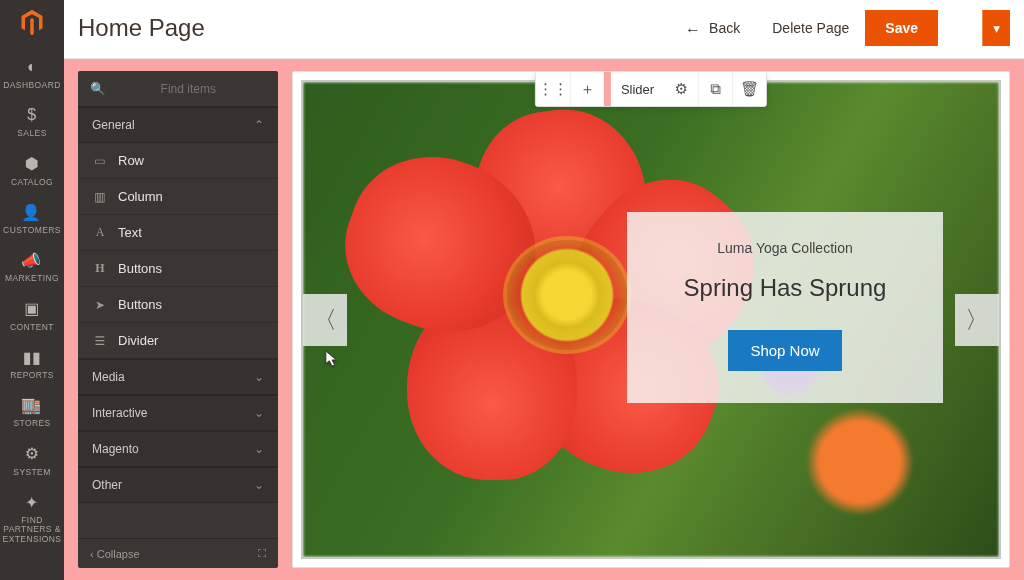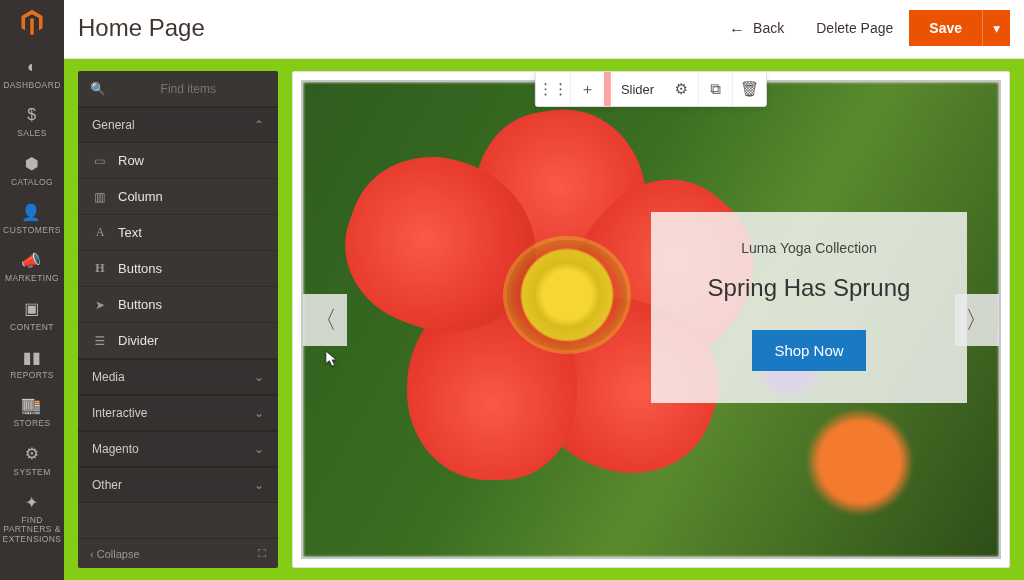--- a/index.html
+++ b/index.html
@@ -7,27 +7,27 @@
 .app { display: flex; height: 100%; }
 
 
 .admin-nav { width: 64px; background: #373330; display: flex; flex-direction: column; align-items: center; padding-top: 6px; color: #ccc; font-size: 8.5px; letter-spacing: .4px; }
 .admin-nav .logo { width: 32px; height: 32px; margin-bottom: 12px; display: flex; align-items: center; justify-content: center; }
 .admin-nav .nav-item { display: flex; flex-direction: column; align-items: center; gap: 4px; padding: 7px 2px 8px; width: 100%; text-align: center; cursor: pointer; color: #a8a49e; }
 .admin-nav .nav-item .ic { width: 20px; height: 20px; display:flex; align-items:center; justify-content:center; font-size: 16px; color: #b8b4ae;}
 .admin-nav .nav-item span.lbl { text-transform: uppercase; line-height: 1.1; }
 
 
-.main { flex: 1; display: flex; flex-direction: column; background: #84cc16; }
+.main { flex: 1; display: flex; flex-direction: column; background: #fca5a5; }
 .topbar { display: flex; align-items: center; padding: 10px 14px 12px 14px; background: #fff; border-bottom: 1px solid #e8e8e8; }
 .page-title { font-size: 24px; color: #41362f; font-weight: 400; }
 .topbar .spacer { flex: 1; }
 .btn-link { background: none; border: none; font-size: 14px; color: #41362f; display:flex; align-items:center; gap:8px; padding: 8px 16px; cursor: pointer; }
 .btn-link .arrow { font-size:16px; }
-.btn-save-wrap { display:flex; }
+.btn-save-wrap { display:flex;gap:44px; }
 .btn-save { background: #eb5202; color: #fff; border:none; padding: 10px 20px; font-size: 14px; font-weight:600; cursor:pointer; }
 .btn-save-split { background:#eb5202; border:none; border-left:1px solid rgba(255,255,255,.3); width:28px; color:#fff; cursor:pointer; display:flex; align-items:center; justify-content:center;}
 
 .editor-row { flex:1; display:flex; gap: 14px; padding: 12px 14px; overflow:hidden; }
 
 
 .components { width: 200px; background: #3a3633; border-radius: 2px; display:flex; flex-direction:column; font-size: 12.5px; color: #e6e3df; }
 .comp-search { display:flex; align-items:center; gap:8px; padding: 10px 12px; border-bottom:1px solid #2e2b28;}
 .comp-search input { flex:1; background:transparent; border:none; color:#bbb; font-size:12px; outline:none;padding-left:47px;}
 .comp-search .mag { color:#bbb; }
@@ -56,21 +56,21 @@
 .p2 { left:190px; top:60px; transform:rotate(40deg);}
 .p3 { left:150px; top:170px; transform:rotate(110deg);}
 .p4 { left:20px; top:170px; transform:rotate(180deg);}
 .p5 { left:-30px; top:30px; transform:rotate(-70deg);}
 .f-center { position:absolute; left:120px; top:120px; width:120px; height:110px; background: radial-gradient(circle, #f5d633 0 30%, #d8bb1e 40%, #e8c828 55%, transparent 58%); border-radius:50%; box-shadow: 0 0 0 4px rgba(232,200,40,.4), inset 0 0 20px #b89412;}
 
 .slide-nav { position:absolute; top:50%; width:44px; height:52px; background:rgba(235,235,235,.85); display:flex; align-items:center; justify-content:center; font-size:24px; color:#555; transform:translateY(-50%); cursor:pointer; border:none; z-index:4;}
 .slide-nav.prev { left:0;}
 .slide-nav.next { right:0;}
 
-.overlay-card { position:absolute; right:32px; top:130px; width:316px; padding: 28px 12px 32px; background: rgba(248,248,248,.82); text-align:center; }
+.overlay-card { position:absolute; right:56px; top:130px; width:316px; padding: 28px 12px 32px; background: rgba(248,248,248,.82); text-align:center; }
 .overlay-card .eyebrow { font-size:14px; color:#444; margin-bottom:18px;}
 .overlay-card .headline { font-size:24px; color:#333; margin-bottom:28px;}
 .overlay-card .cta { display:inline-block; background:#1979c3; color:#fff; padding:12px 22px; font-size:15px; border:none; cursor:pointer;}
 
 .cursor-ghost { position:absolute; left:22px; top:268px; width:14px; height:18px; z-index:6; pointer-events:none;}
 .cursor-ghost svg { filter: drop-shadow(0 1px 1px rgba(0,0,0,.4));}
 </style>
 </head>
 <body>
 

